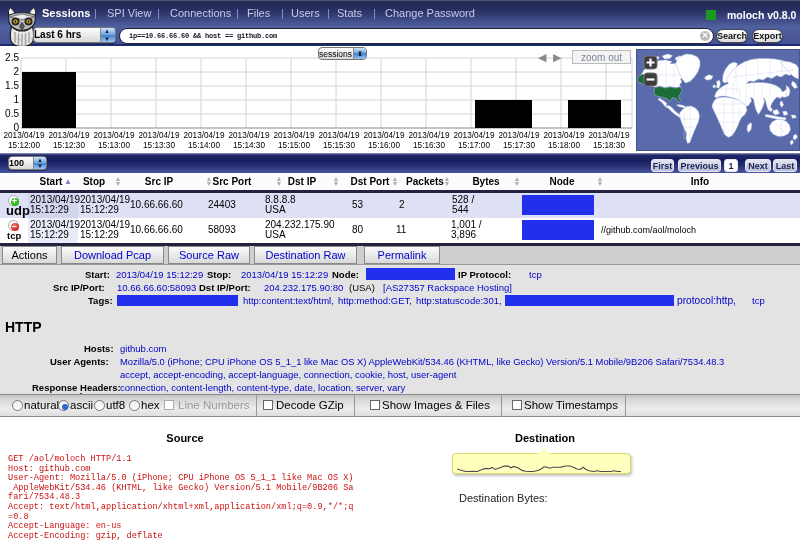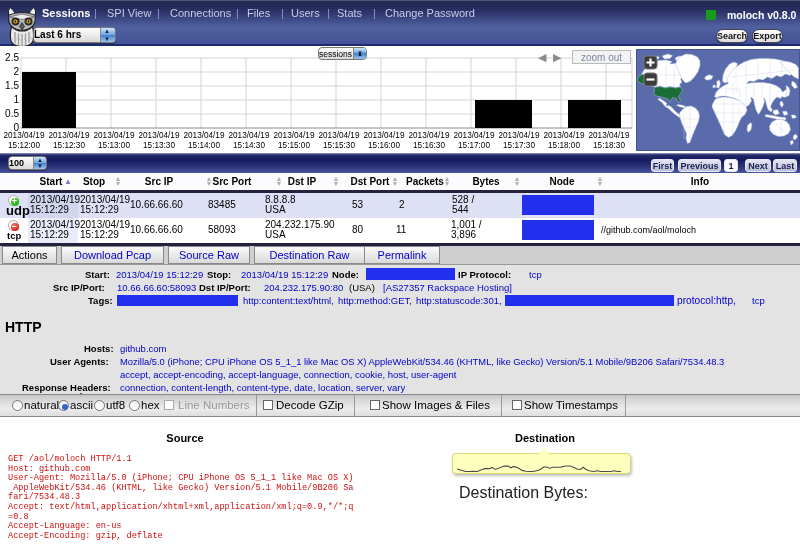--- a/index.html
+++ b/index.html
@@ -105,21 +105,21 @@
 #dsthdr { position:absolute; left:475px; top:432px; width:140px; text-align:center;
   font-size:11px; font-weight:bold; }
 #reqtext { position:absolute; left:8px; top:455px; font-family:"Liberation Mono",monospace;
   font-size:8.6px; line-height:9.6px; color:#cc1111; white-space:pre; }
 #ybox { position:absolute; left:452px; top:453px; width:179px; height:21px;
   background:#ffffbe; border:1px solid #d9d973; border-radius:4px;
   box-shadow:1px 2px 3px rgba(0,0,0,.25); }
 #ybox .tri { position:absolute; left:85px; top:-6px; width:0; height:0;
   border-left:6px solid transparent; border-right:6px solid transparent;
   border-bottom:6px solid #ffffbe; }
-#ybox .cap { position:absolute; left:6px; top:6px; font-size:16px; color:#222;margin-top:24px; }
+#ybox .cap { position:absolute; left:6px; top:14px; font-size:11px; color:#222;margin-top:24px; }
 </style>
 </head>
 <body>
 <div id="page">
   <div class="abs" id="nav"></div>
   <div class="abs" id="toolbar"></div>
   <div class="menu" style="left:42px;"><b>Sessions</b></div>
   <div class="menu msep" style="left:94px;">|</div>
   <div class="menu" style="left:107px;">SPI View</div>
   <div class="menu msep" style="left:157px;">|</div>
@@ -155,20 +155,21 @@
 
     <path d="M4.5 20.5 Q2.5 28 4 35 Q6 40.5 15 40.5 Q24 40.5 26 35 Q27.5 28 25.5 20.5 Q21 25 15 25 Q9 25 4.5 20.5 Z" fill="#e9e9e9" stroke="#222" stroke-width="1.2"></path>
     <path d="M8 26 v11 M11.5 27.5 v12 M15 28 v12.5 M18.5 27.5 v12 M22 26 v11" stroke="#9a9a9a" stroke-width="1.3" fill="none"></path>
     <path d="M7 31 l3 2 M12 33 l3 2 M17 33 l3 2 M22 31 l3 2" stroke="#bbb" stroke-width="1"></path>
   </svg>
 
   <div class="aqsel" style="left:33px; top:27px; width:83px;">
       <span class="t">Last 6 hrs</span>
       <span class="cap"></span>
     </div>
+  <div id="search">ip==10.66.66.60 &amp;&amp; host == github.com<span class="clear">✕</span></div>
   <div class="pillbtn" style="left:716px; top:29px; width:32px;">Search</div>
   <div class="pillbtn" style="left:752px; top:29px; width:31px;">Export</div>
 
   <div class="abs" id="chartzone"></div>
 
   <svg class="abs" style="left:0; top:46px;" width="640" height="107" viewBox="0 0 640 107">
 
     <g stroke="#d4d4d4" stroke-width="1">
       <line x1="21" y1="12" x2="632" y2="12"></line>
       <line x1="21" y1="26" x2="632" y2="26"></line>
@@ -343,21 +344,21 @@
   <div class="abs" id="r2s"></div>
   <div class="abs" id="bline"></div>
 
   <div class="cicon" style="left:8px; top:195px;">
       <i style="background:radial-gradient(circle at 35% 30%,#5ed63e,#17a008);">+</i>
     </div>
   <div class="cell" style="left:6px; top:206px; font-size:13px; font-weight:bold;">udp</div>
   <div class="cell" style="left:30px; top:195px;">2013/04/19<br>15:12:29</div>
   <div class="cell" style="left:80px; top:195px;">2013/04/19<br>15:12:29</div>
   <div class="cell" style="left:130px; top:200px;">10.66.66.60</div>
-  <div class="cell" style="left:208px; top:200px;">83485</div>
+  <div class="cell" style="left:208px; top:200px;">24403</div>
   <div class="cell" style="left:265px; top:195px;">8.8.8.8<br>USA</div>
   <div class="cell" style="left:352px; top:200px;">53</div>
   <div class="cell" style="left:399px; top:200px;">2</div>
   <div class="cell" style="left:452px; top:195px;">528 /<br>544</div>
   <div class="nodeblk" style="top:195px;"></div>
 
   <div class="cicon" style="left:8px; top:220px;">
       <i style="background:radial-gradient(circle at 35% 30%,#f0705e,#c81010);">−</i>
     </div>
   <div class="cell" style="left:7px; top:231px; font-size:9.5px; font-weight:bold;">tcp</div>
@@ -369,21 +370,21 @@
   <div class="cell" style="left:352px; top:225px;">80</div>
   <div class="cell" style="left:396px; top:225px;">11</div>
   <div class="cell" style="left:451px; top:220px;">1,001 /<br>3,896</div>
   <div class="nodeblk" style="top:220px;"></div>
   <div class="cell" style="left:601px; top:225px; font-size:9px;">//github.com/aol/moloch</div>
   <div class="abs" id="detail"></div>
   <div class="abs" id="tabstrip"></div>
   <div class="tab" style="left:2px; width:55px; color:#000;">Actions</div>
   <div class="tab" style="left:61px; width:103px; color:#0000cc;">Download Pcap</div>
   <div class="tab" style="left:168px; width:82px; color:#0000cc;">Source Raw</div>
-  <div class="tab" style="left:254px; width:111px; color:#0000cc;">Destination Raw</div>
+  <div class="tab" style="left:254px; width:103px; color:#0000cc;">Destination Raw</div>
   <div class="tab" style="left:364px; width:76px; color:#0000cc;">Permalink</div>
   <div class="dline" style="left:0; top:269px;">
     <span style="position:absolute; left:85px;" class="dlab">Start:</span>
     <span style="position:absolute; left:116px;" class="lnk">2013/04/19 15:12:29</span>
     <span style="position:absolute; left:207px;" class="dlab">Stop:</span>
     <span style="position:absolute; left:241px;" class="lnk">2013/04/19 15:12:29</span>
     <span style="position:absolute; left:332px;" class="dlab">Node:</span>
     <span style="position:absolute; left:366px; top:-1px; width:89px; height:12px;" class="blk"></span>
     <span style="position:absolute; left:458px;" class="dlab">IP Protocol:</span>
     <span style="position:absolute; left:529px;" class="lnk">tcp</span>
@@ -411,21 +412,21 @@
   </div>
   <div class="dline" style="left:0; top:356px;">
     <span style="position:absolute; left:50px;" class="dlab">User Agents:</span>
     <span style="position:absolute; left:120px; font-size:9.4px;" class="lnk">Mozilla/5.0 (iPhone; CPU iPhone OS 5_1_1 like Mac OS X) AppleWebKit/534.46 (KHTML, like Gecko) Version/5.1 Mobile/9B206 Safari/7534.48.3</span>
   </div>
   <div class="dline" style="left:0; top:369px;">
     <span style="position:absolute; left:19px;margin-top:22px;" class="dlab">Request Headers:</span>
     <span style="position:absolute; left:120px;" class="lnk">accept, accept-encoding, accept-language, connection, cookie, host, user-agent</span>
   </div>
   <div class="dline" style="left:0; top:382px;">
-    <span style="position:absolute; left:22px;" class="dlab">Response Headers:</span>
+    <span style="position:absolute; left:32px;" class="dlab">Response Headers:</span>
     <span style="position:absolute; left:120px;" class="lnk">connection, content-length, content-type, date, location, server, vary</span>
   </div>
   <div class="abs" id="decbar"></div>
   <div class="rad" style="left:12px;"></div>
     <div class="dtxt" style="left:24px;">natural</div>
   <div class="rad on" style="left:58px;"></div>
     <div class="dtxt" style="left:70px;">ascii</div>
   <div class="rad" style="left:94px;"></div>
     <div class="dtxt" style="left:106px;">utf8</div>
   <div class="rad" style="left:129px;"></div>

